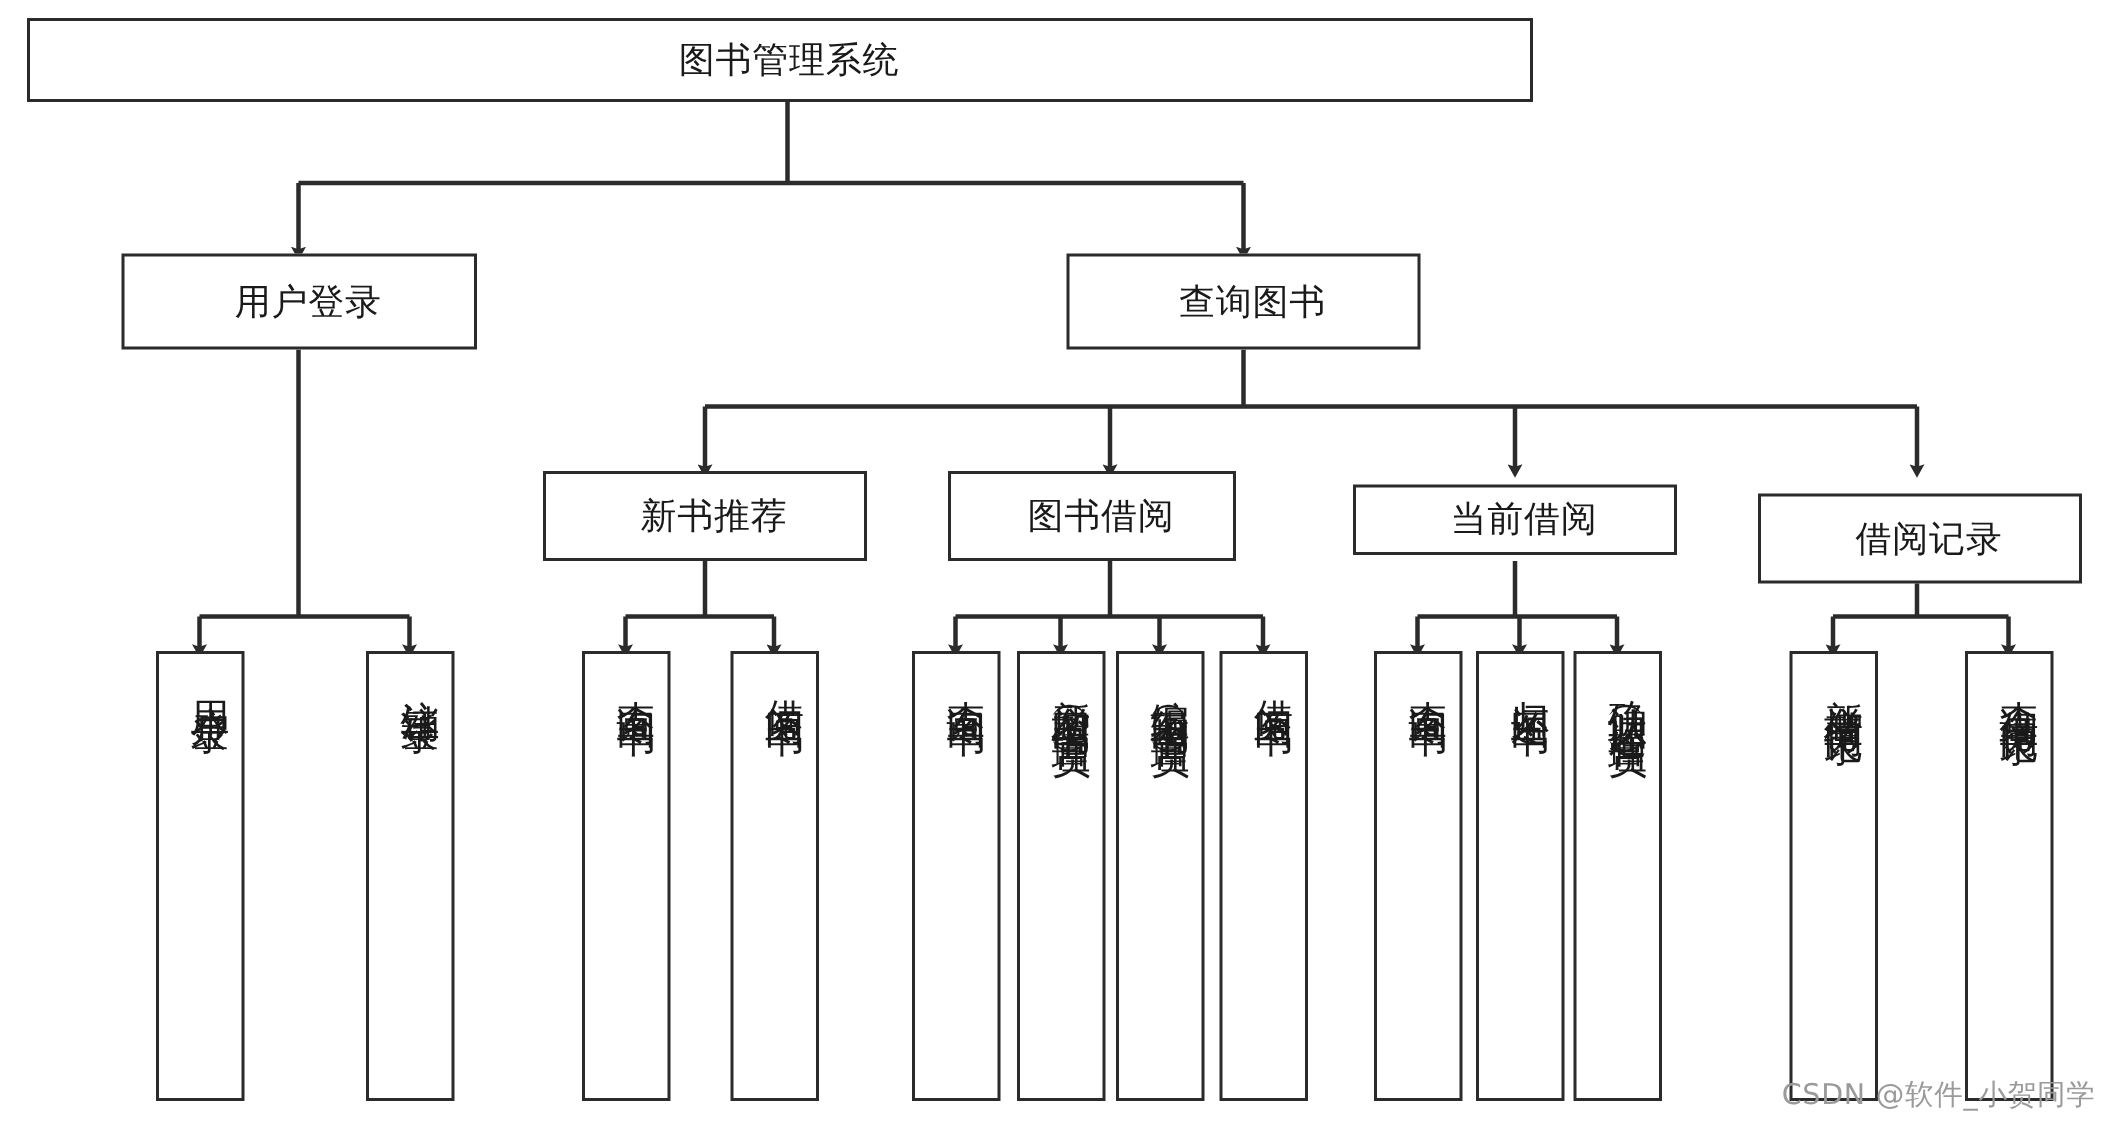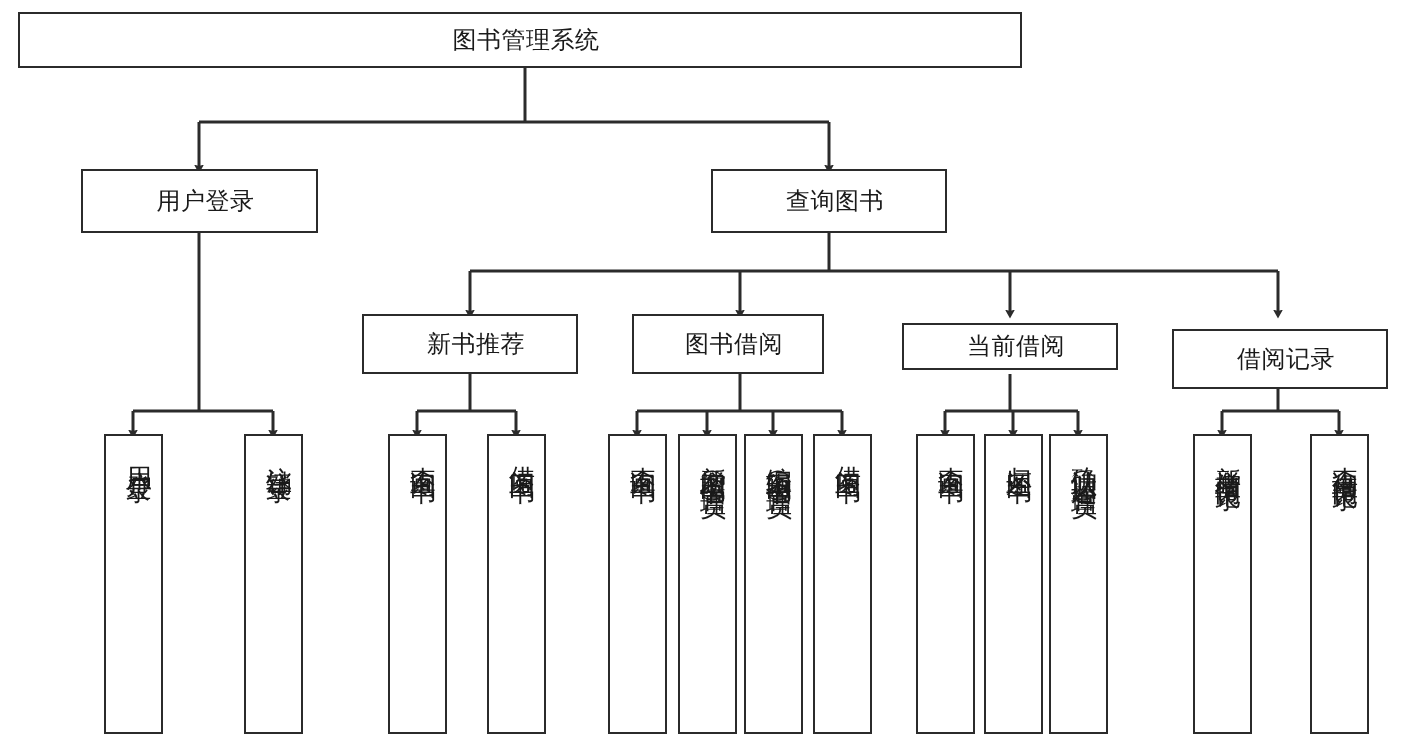--- a/index.html
+++ b/index.html
@@ -175,14 +175,15 @@
         <span class="node-label">确认归还（管理员）</span>
       </div>
       <div class="node vert" style="left: 1193px; top: 434px; width: 59px; height: 300px; border-color: rgb(43, 43, 43);">
         <span class="node-label">新增借阅记录</span>
       </div>
       <div class="node vert" style="left: 1310px; top: 434px; width: 59px; height: 300px; border-color: rgb(43, 43, 43);">
         <span class="node-label">查询借阅记录</span>
       </div>
     </div>
 
+  <div id="watermark">CSDN @软件_小贺同学</div>
 
 </div>
 
 </body></html>

